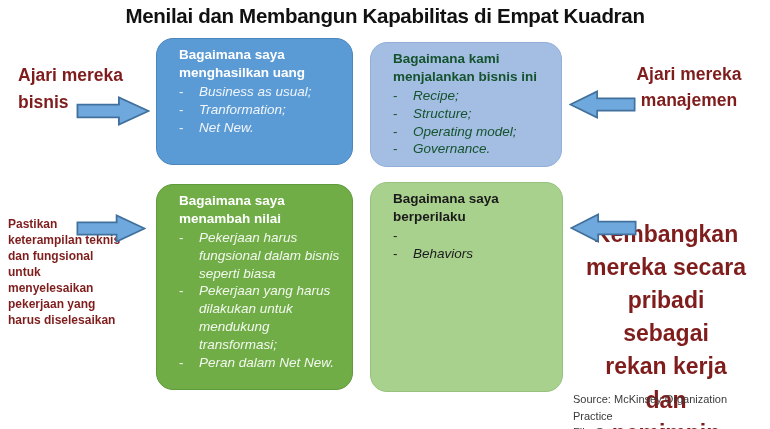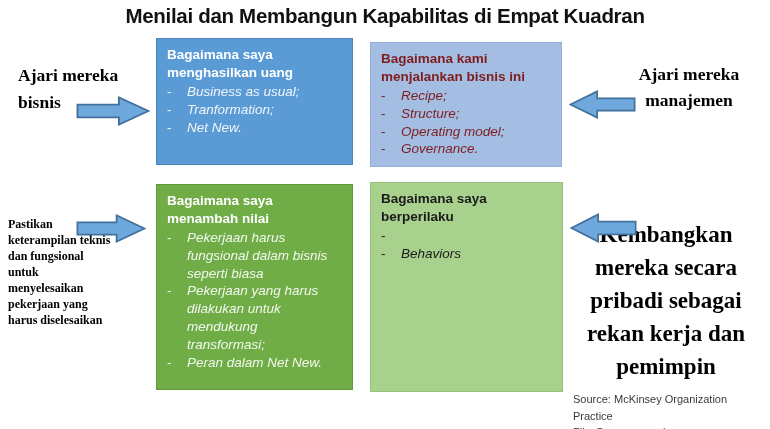--- a/index.html
+++ b/index.html
@@ -21,33 +21,34 @@
     margin: 0;
     text-align: center;
     font-size: 20.5px;
     font-weight: bold;
     color: #111111;
     letter-spacing: -0.3px;
   }
   .quadrant {
     position: absolute;
     box-sizing: border-box;
-    padding: 7px 10px 6px 10px;
+    padding: 7px 10px 6px 22px;
+    border-radius: 17px;
   }
   .q-tl {
     left: 156px; top: 38px; width: 197px; height: 127px;
     background: var(--quadrant-top-left);
     border: 1px solid #4b86bc;
     color: #ffffff;
   }
   .q-tr {
     left: 370px; top: 42px; width: 192px; height: 125px;
     background: var(--quadrant-top-right);
     border: 1px solid #93afd7;
-    color: #7f1d1d;
+    color: #14532d;
   }
   .q-bl {
     left: 156px; top: 184px; width: 197px; height: 206px;
     background: var(--quadrant-bottom-left);
     border: 1px solid #5f9a3c;
     color: #ffffff;
   }
   .q-br {
     left: 370px; top: 182px; width: 193px; height: 210px;
     background: var(--quadrant-bottom-right);
@@ -73,23 +74,22 @@
   .bullet .btext {
     flex: 1;
     white-space: pre-line;
     font-style: italic;
   }
   .q-tl .bullet, .q-bl .bullet { color: #f0f5fa; }
   .q-bl .bullet { color: #f3f8ef; }
   .annotation {
     position: absolute;
     font-weight: bold;
-    color: #000000;
-    white-space: pre-line;
-    font-family: Liberation Serif, serif;
+    color: #7f1d1d;
+    white-space: pre-line;
   }
   .ann-tl {
     left: 18px; top: 62px; width: 135px;
     font-size: 17.5px; line-height: 1.55;
     text-align: left;
   }
   .ann-tr {
     left: 616px; top: 62px; width: 146px;
     font-size: 17.5px; line-height: 1.48;
     text-align: center;

